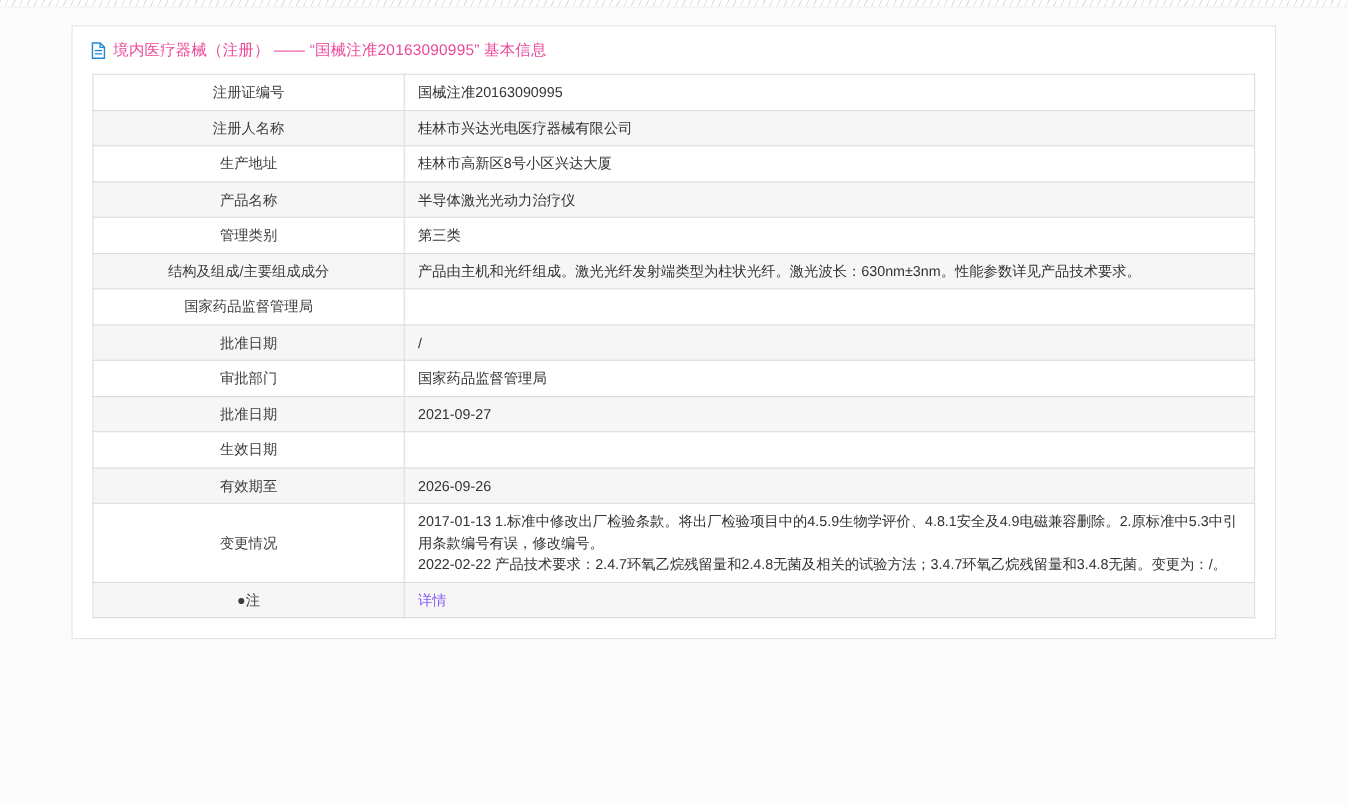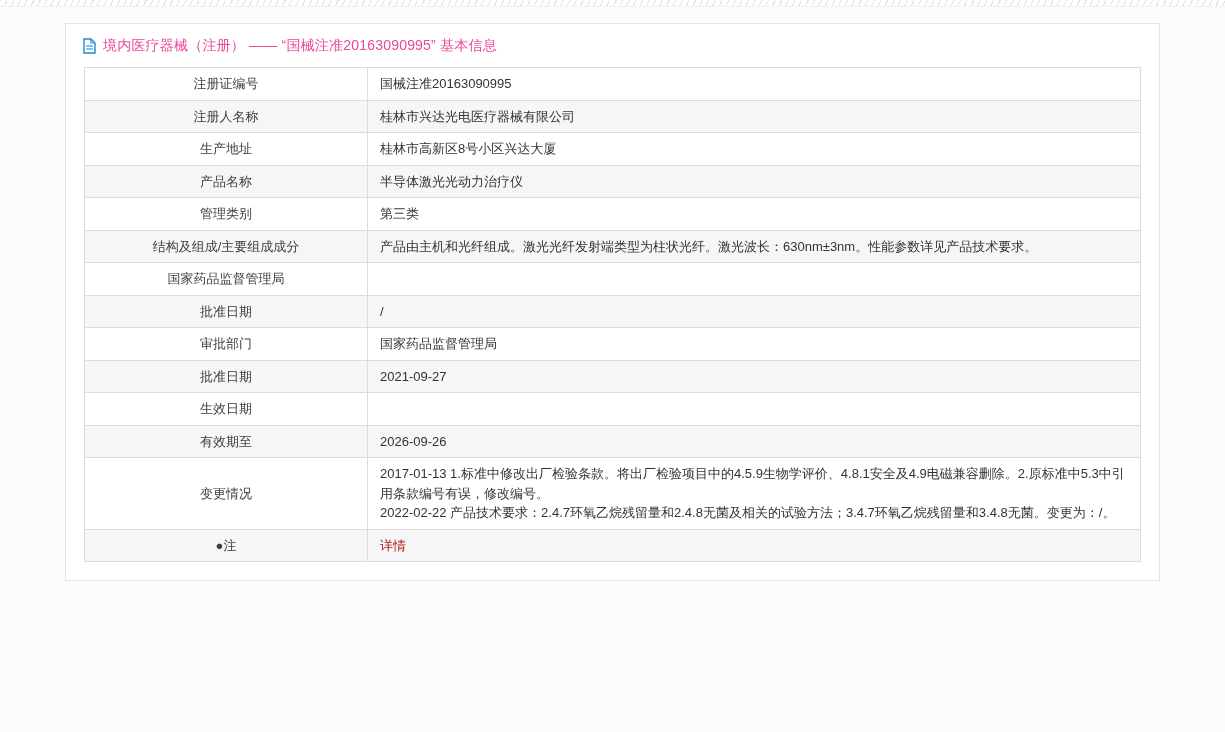--- a/index.html
+++ b/index.html
@@ -55,21 +55,21 @@
     text-align: center;
     color: #3d3d3d;
   }
   .cell-value {
     white-space: pre-line;
     word-break: break-all;
   }
   .info-table tr:nth-child(even) { background: #f6f6f6; }
   .info-table tr:nth-child(odd)  { background: #ffffff; }
   a.details-link {
-    color: #b91c1c;
+    color: #8b5cf6;
     text-decoration: none;
     cursor: pointer;
   }
 </style>
 </head>
 <body>
 
 <div class="top-strip"></div>
 
 <div class="container">

